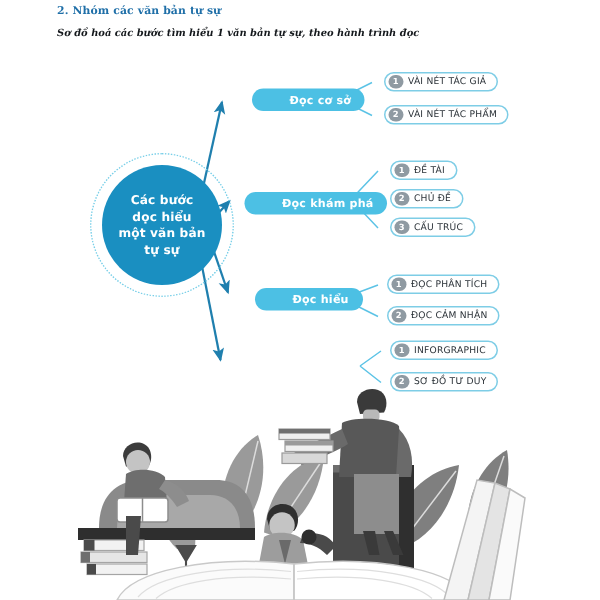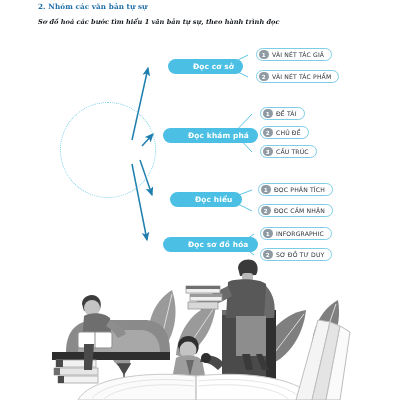--- a/index.html
+++ b/index.html
@@ -133,32 +133,35 @@
     </g>
     <g stroke="#5cc3e6" stroke-width="1" fill="none">
       <path d="M226,66 L248,55 M226,66 L248,77"></path>
       <path d="M234,133 L252,114 M234,133 L252,133 M234,133 L252,152"></path>
       <path d="M228,199 L252,190 M228,199 L252,211"></path>
       <path d="M240,244 L254,234 M240,244 L254,255"></path>
     </g>
   </svg>
 
   <div class="core-ring"></div>
+  <div class="core">
+    <div class="core-txt">Các bước
+dọc hiểu
+một văn bản
+tự sự</div>
+  </div>
 
   <div class="branch" style="left:168px;top:59px;">
     <span>Đọc cơ sở</span>
   </div>
   <div class="branch" style="left:170px;top:192px;">
     <span>Đọc hiểu</span>
   </div>
   <div class="branch" style="left:163px;top:128px;">
     <span>Đọc khám phá</span>
-  </div>
-  <div class="branch" style="left:163px;top:237px;">
-    <span>Đọc sơ đồ hóa</span>
   </div>
 
   <div class="leaf" style="left:256px;top:48px;">
     <div class="num">1</div>
     <div class="lbl">VÀI NÉT TÁC GIẢ</div>
   </div>
   <div class="leaf" style="left:256px;top:70px;">
     <div class="num">2</div>
     <div class="lbl">VÀI NÉT TÁC PHẨM</div>
   </div>

